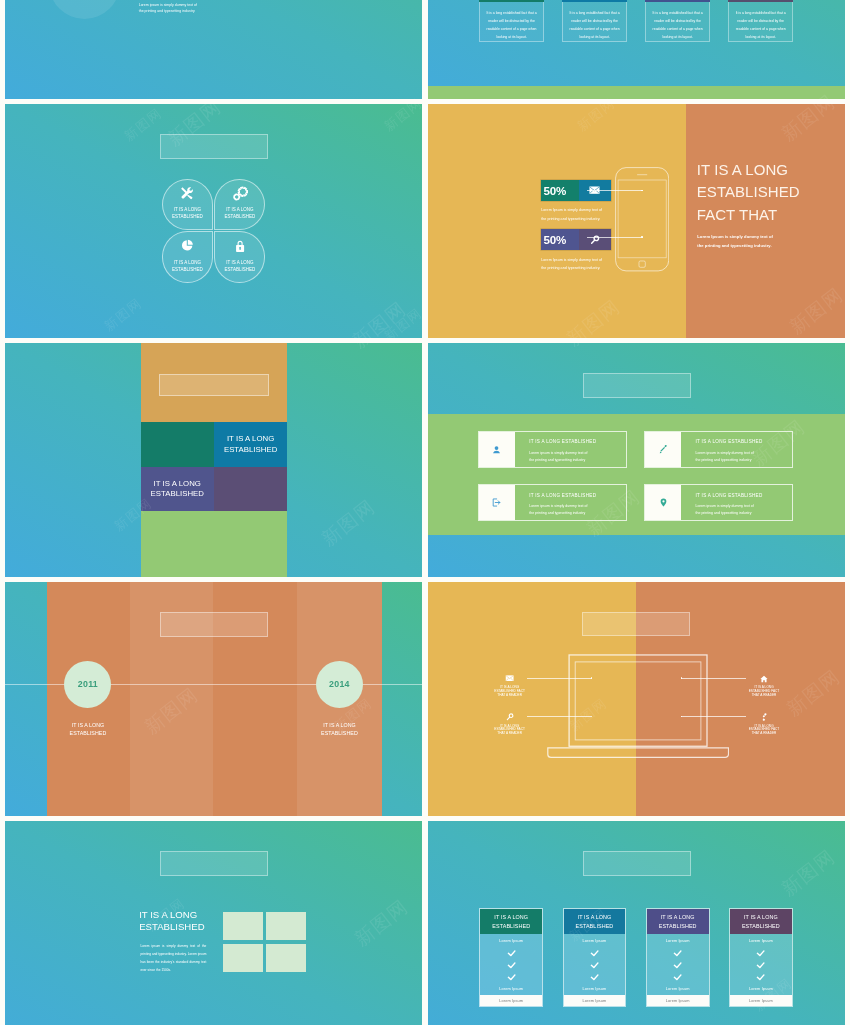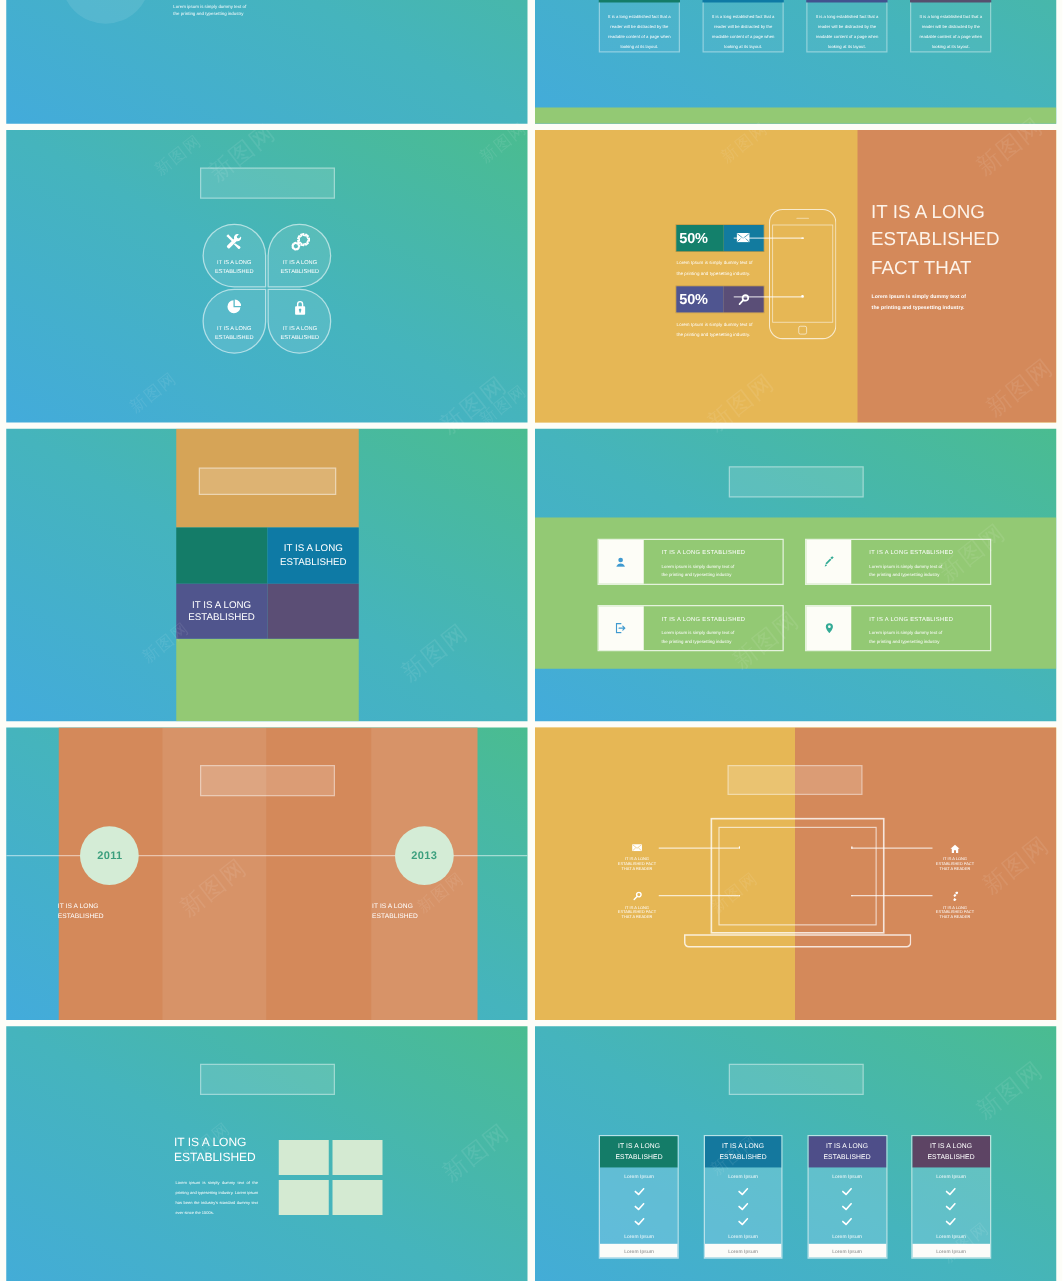--- a/index.html
+++ b/index.html
@@ -100,21 +100,21 @@
 
   
   .tl-panel{position:absolute;left:41.7px;top:0;width:335.1px;height:234px;background:#d4895a;}
   .tl-stripe{position:absolute;top:0;height:234px;background:rgba(255,255,255,.085);}
   .tl-stripe.s2{left:83.4px;width:83.4px;}
   .tl-stripe.s4{left:250.3px;width:84.8px;}
   .tb-t{left:154.8px;top:29.8px;width:108.6px;height:24.8px;background:rgba(255,255,255,.17);border-color:rgba(255,255,255,.42);}
   .tl-line{position:absolute;left:0;right:0;top:102.3px;height:.7px;background:rgba(255,255,255,.5);}
   .tl-items{position:absolute;left:41.2px;top:78.7px;width:335px;display:flex;
      justify-content:space-between;}
-  .tl-item{width:83.5px;text-align:left;}
+  .tl-item{width:83.5px;text-align:center;}
   .tl-circ{width:47px;height:47px;margin:0 auto;border-radius:50%;background:#d4ecd6;
      display:flex;align-items:center;justify-content:center;
      color:#3b9f7d;font-size:8.8px;font-weight:600;letter-spacing:.3px;}
   .tl-lab{margin-top:13.5px;font-size:5.3px;line-height:1.52;color:#fff;letter-spacing:.05px;}
 
   
   .sl-laptop{background:#e6b755;}
   .lp-left{position:absolute;left:0;top:0;width:208px;height:234px;background:#e6b755;}
   .lp-right{position:absolute;left:208px;top:0;width:209px;height:234px;background:#d4895a;}
   .tb-l{left:154.2px;top:29.9px;width:107.4px;height:24.4px;background:rgba(255,255,255,.17);border-color:rgba(255,255,255,.4);}
@@ -356,21 +356,21 @@
     <div class="tl-stripe s4"></div>
   </div>
   <div class="titlebox tb-t"></div>
   <div class="tl-line"></div>
   <div class="tl-items">
         <div class="tl-item">
           <div class="tl-circ">2011</div>
           <div class="tl-lab">IT IS A LONG<br>ESTABLISHED</div>
         </div>
         <div class="tl-item">
-          <div class="tl-circ">2013</div>
+          <div class="tl-circ">2014</div>
           <div class="tl-lab">IT IS A LONG<br>ESTABLISHED</div>
         </div>
       </div>
 </div>
 
 <div class="slide col-r r4 sl-laptop">
   <div class="lp-left"></div>
   <div class="lp-right"></div>
   <div class="titlebox tb-l"></div>
   <svg class="laptopSvg" viewBox="0 0 364.6 208.2">

